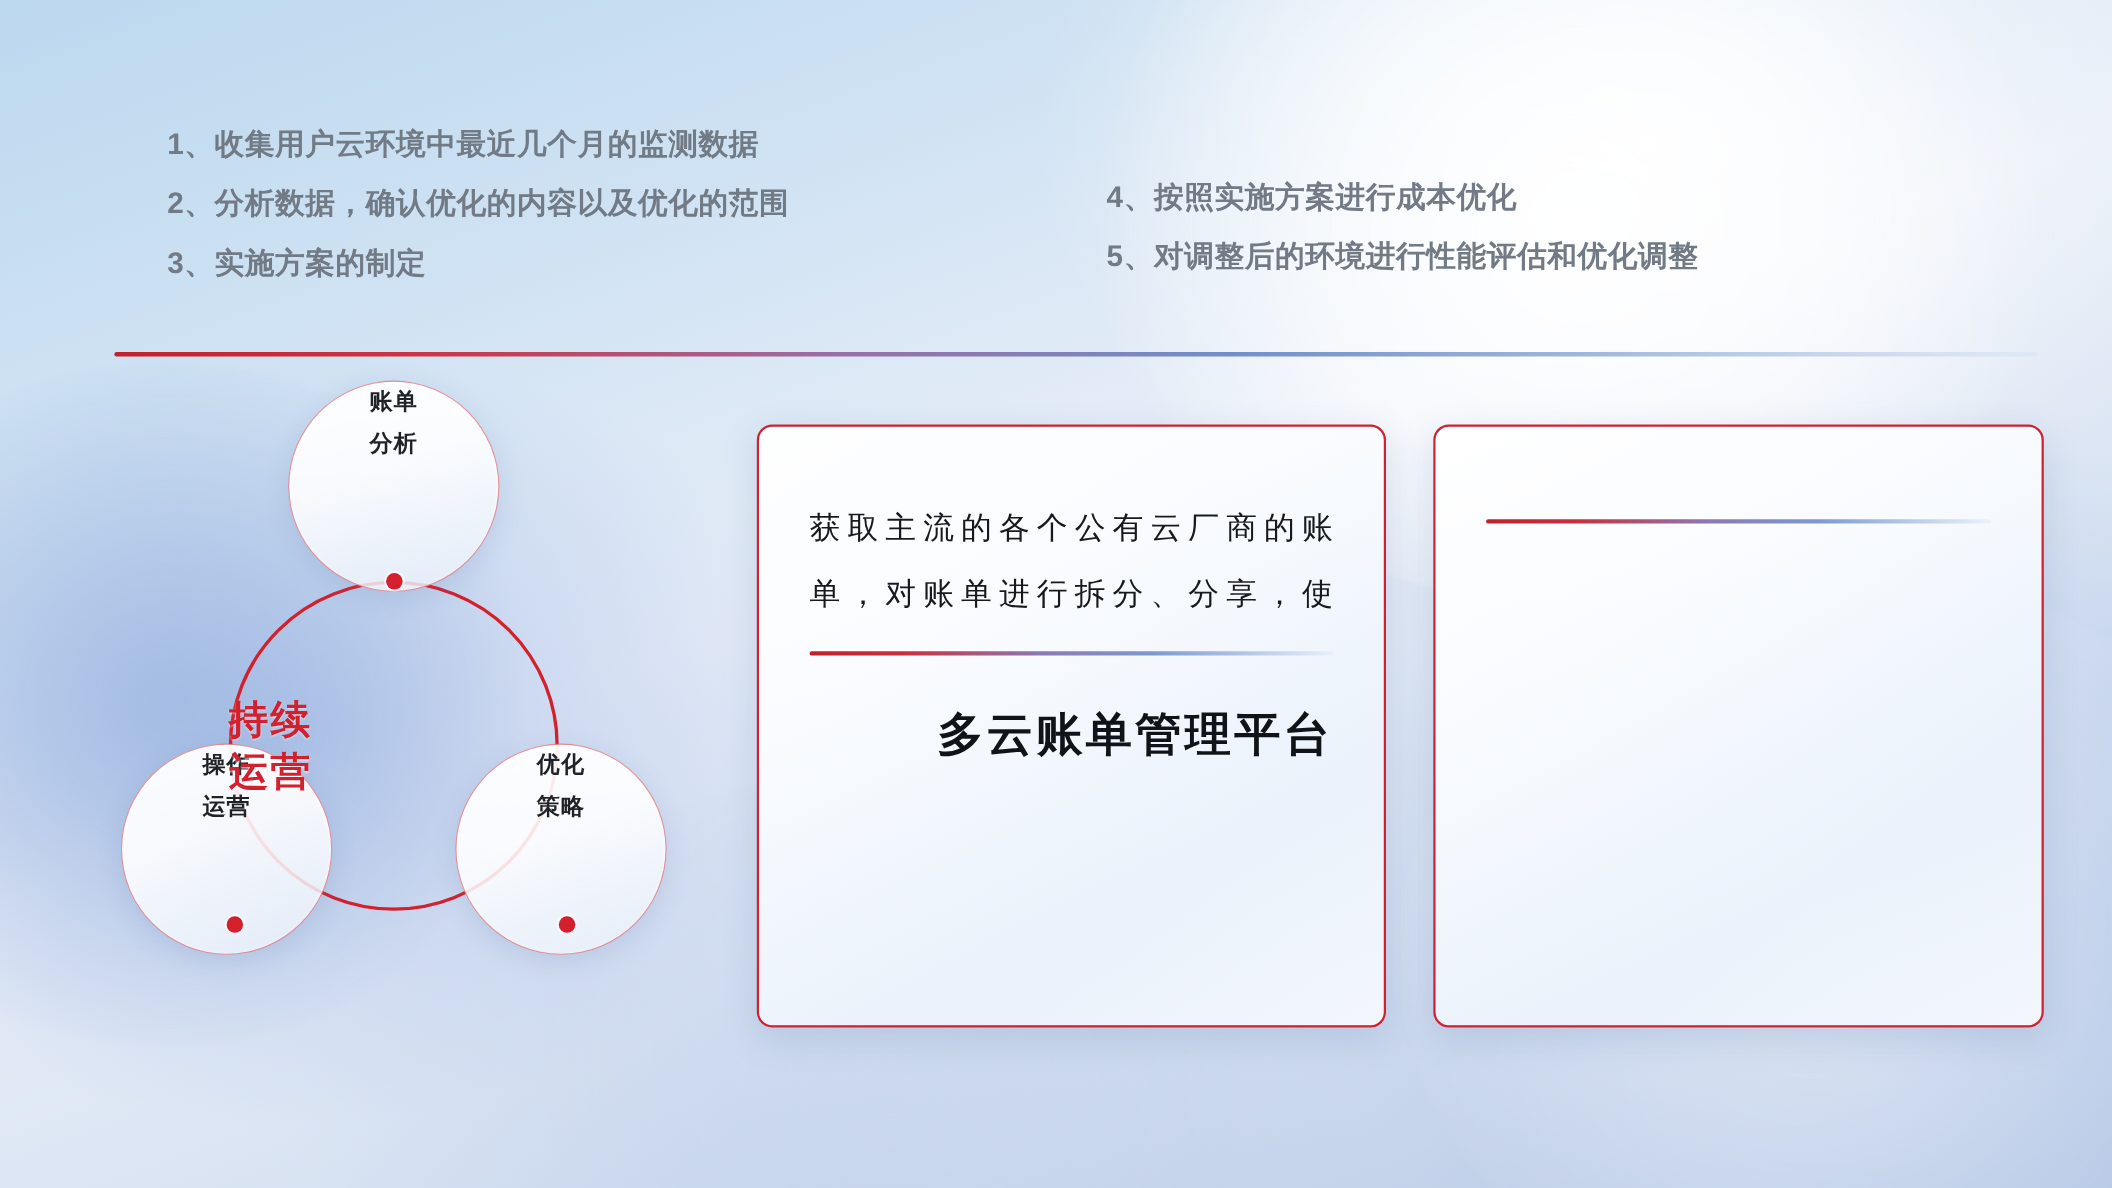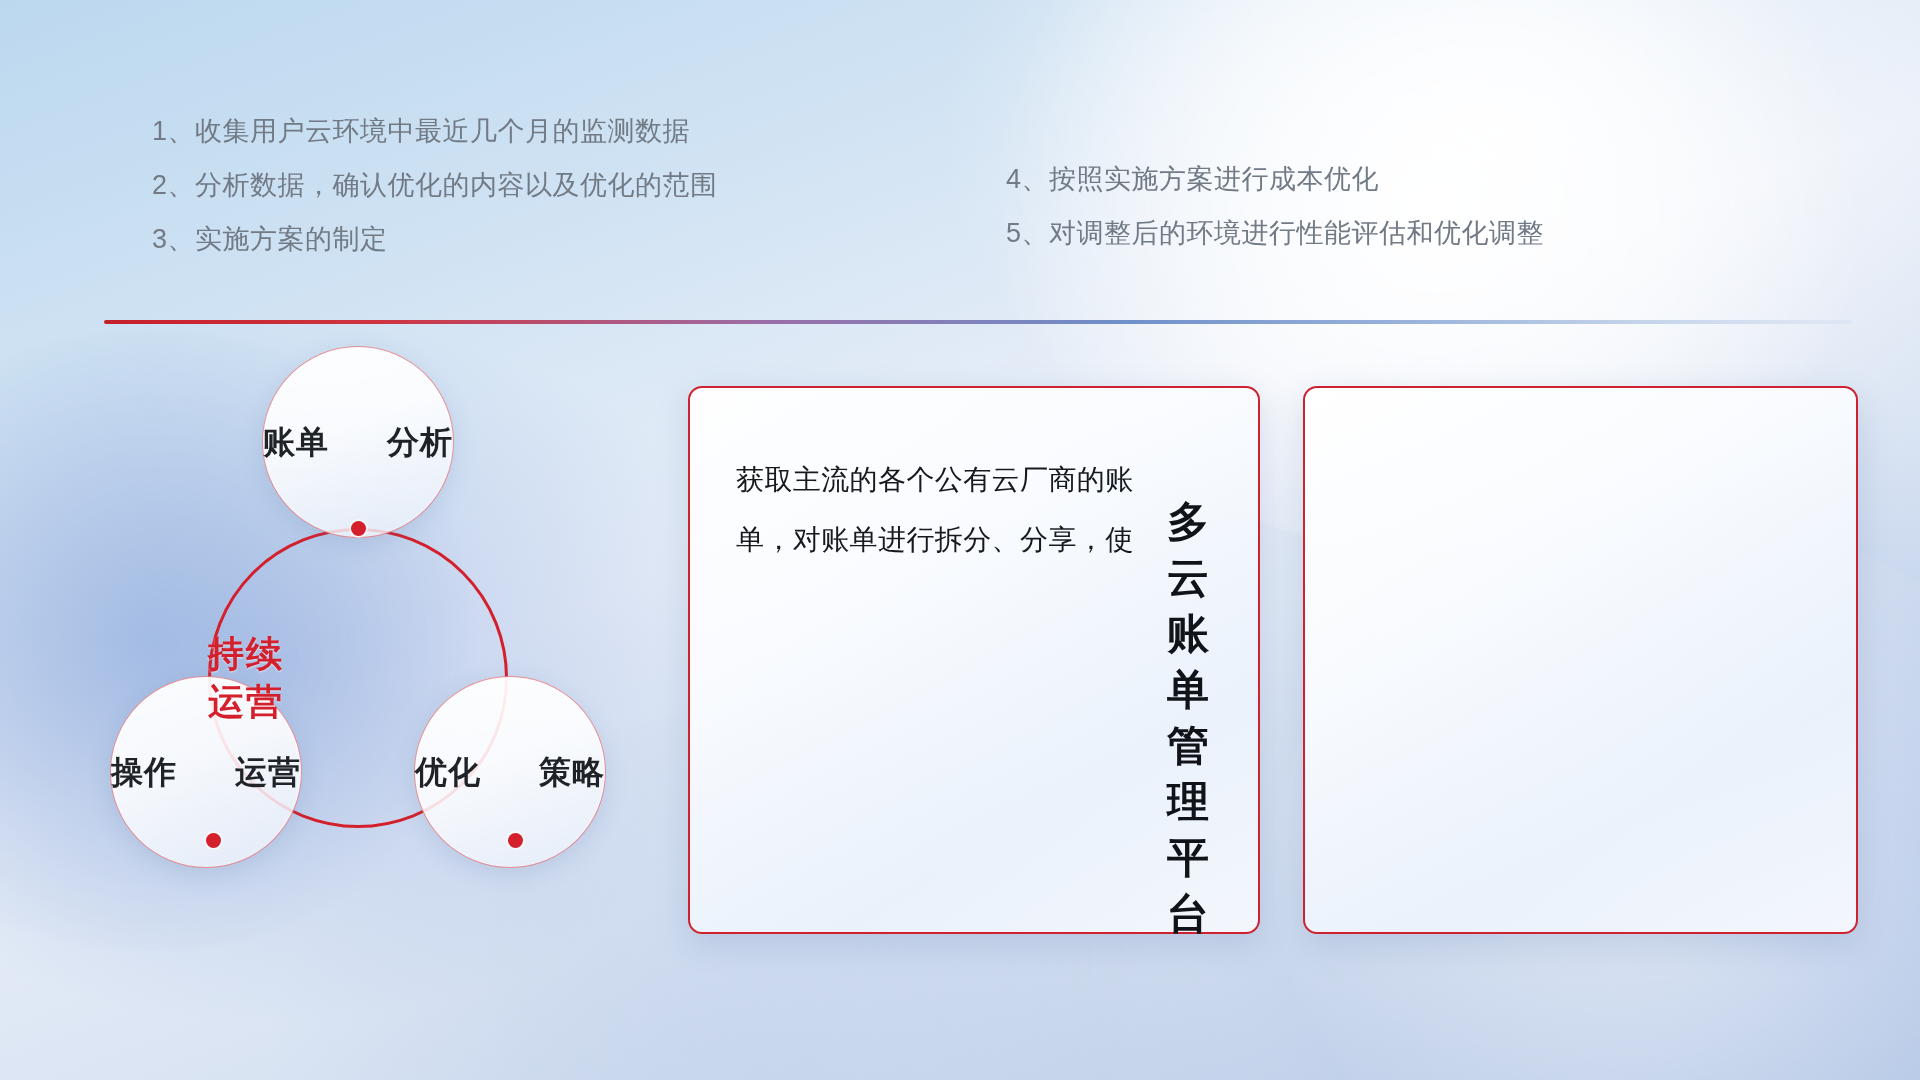--- a/index.html
+++ b/index.html
@@ -52,21 +52,21 @@
   .list {
     position: absolute;
     color: #717a85;
     font-size: 27px;
     line-height: 54px;
     letter-spacing: 0.5px;
     white-space: nowrap;
   }
   .list-left  { left: 152px; top: 104px; }
   .list-right { left: 1006px; top: 152px; }
-  .list-item { display: block; }
+  .list-item { display: block; font-weight: bold; }
 
   
   .divider {
     position: absolute;
     left: 104px;
     top: 320px;
     width: 1748px;
     height: 4px;
     border-radius: 3px;
     background: linear-gradient(90deg,
@@ -91,25 +91,25 @@
   }
   .bubble {
     position: absolute;
     border-radius: 50%;
     box-sizing: border-box;
     border: 1.5px solid rgba(214,58,66,0.55);
     background:
       linear-gradient(160deg, rgba(255,255,255,0.96) 0%, rgba(255,255,255,0.88) 42%, rgba(233,240,250,0.80) 100%);
     box-shadow: 0 6px 22px rgba(90,120,170,0.18), inset 0 1px 3px rgba(255,255,255,0.95);
     display: flex;
-    flex-direction: row;
+    flex-direction: column;
     align-items: center;
-    justify-content: space-between;
+    justify-content: flex-start;
     color: #1f2328;
-    font-size: 32px;
+    font-size: 21px;
     font-weight: 700;
     line-height: 38px;
     letter-spacing: 1px;
   }
   .bubble-top    { left: 166px; top: 0px;   width: 192px; height: 192px; }
   .bubble-left   { left: 14px;  top: 330px; width: 192px; height: 192px; }
   .bubble-right  { left: 318px; top: 330px; width: 192px; height: 192px; }
 
   .bubble span { display: block; }
 
@@ -145,21 +145,21 @@
   .card {
     position: absolute;
     box-sizing: border-box;
     border-radius: 14px;
     border: 2px solid #cf2230;
     padding: 62px 46px 0 46px;
     background:
       linear-gradient(150deg, rgba(255,255,255,0.97) 0%, rgba(250,252,255,0.95) 35%, rgba(236,243,252,0.93) 72%, rgba(245,248,253,0.96) 100%);
     box-shadow: 0 10px 32px rgba(88,118,166,0.20);
     display: flex;
-    flex-direction: row;
+    flex-direction: column;
   }
   .card-1 { left: 688px;  top: 386px; width: 572px; height: 548px; }
   .card-2 { left: 1303px; top: 386px; width: 555px; height: 548px; }
 
   .card-body {
     color: #16191d;
     font-size: 28px;
     line-height: 60px;
     letter-spacing: 0.4px;
     text-align: justify;

